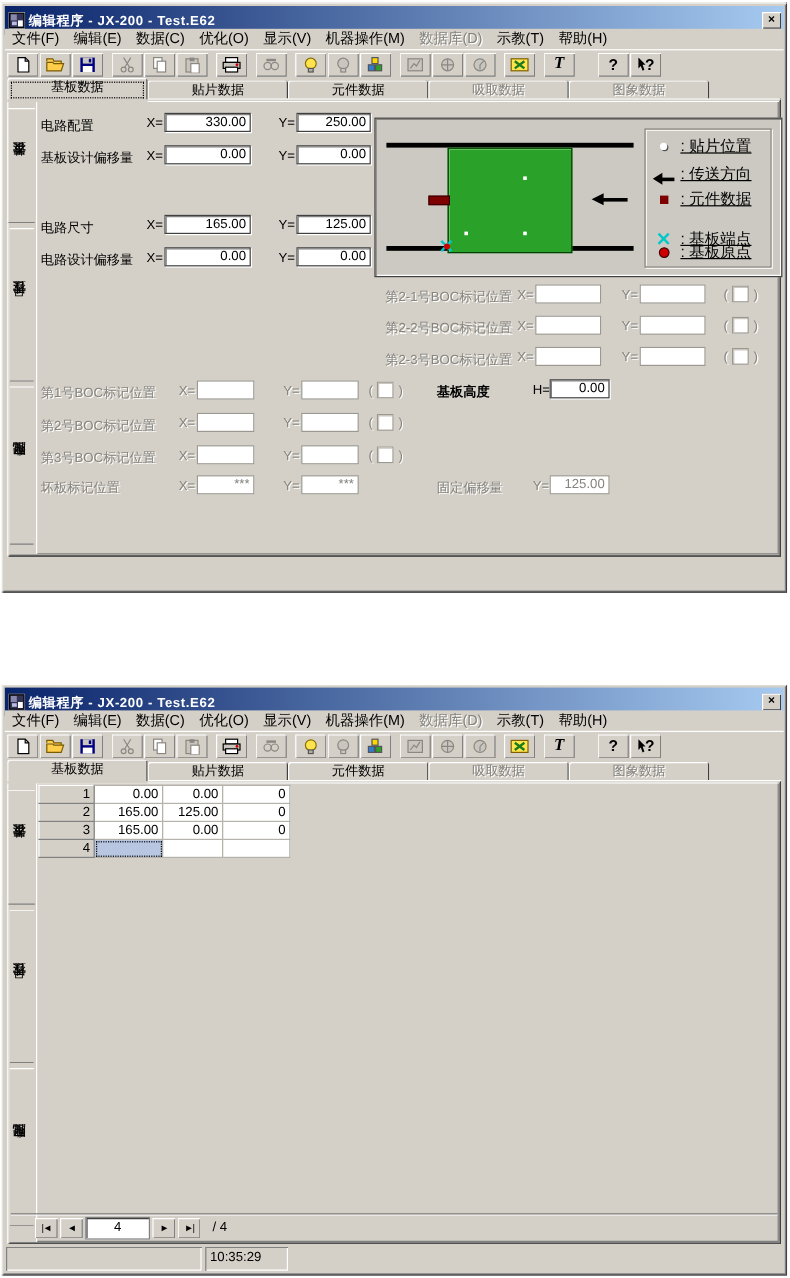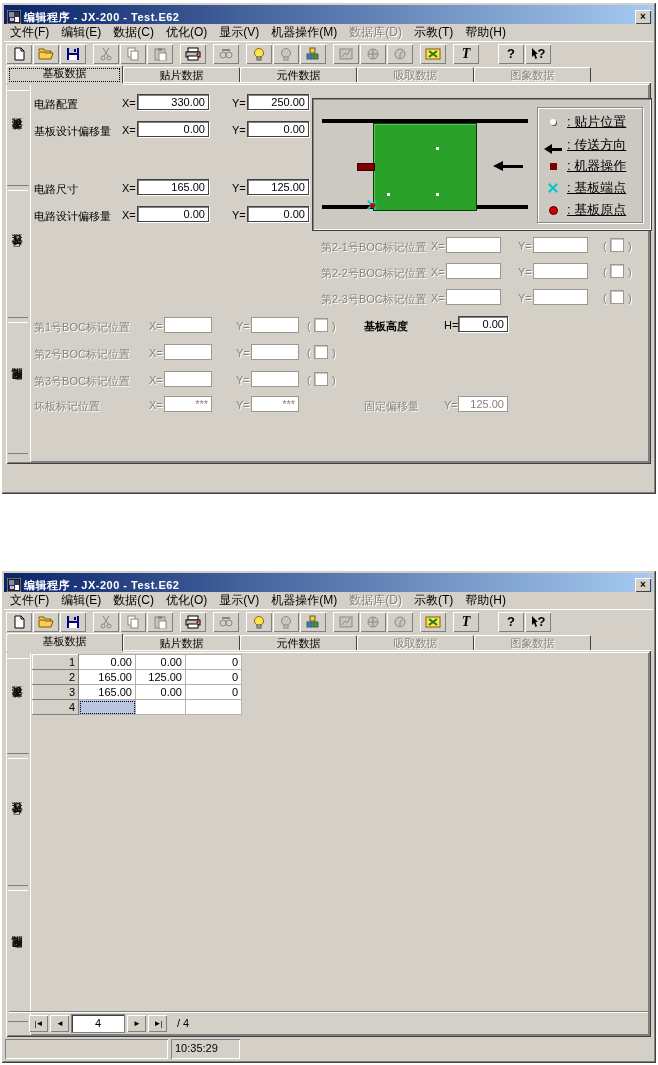--- a/index.html
+++ b/index.html
@@ -340,23 +340,23 @@
                 <span class="hd"></span>
                 <span class="sh"></span>
               </span>
             </span>
             <span class="lg-lb">: 传送方向</span>
           </div>
         <div class="lg-row" style="top:48px;">
             <span class="lg-ic">
               <span class="sq-r"></span>
             </span>
-            <span class="lg-lb">: 机器操作</span>
+            <span class="lg-lb">: 元件数据</span>
           </div>
-        <div class="lg-row" style="top:70px;">
+        <div class="lg-row" style="top:81px;">
             <span class="lg-ic">
               <span class="lg-x">
                 <i class="a"></i>
                 <i class="b"></i>
               </span>
             </span>
             <span class="lg-lb">: 基板端点</span>
           </div>
         <div class="lg-row" style="top:92px;">
             <span class="lg-ic">

